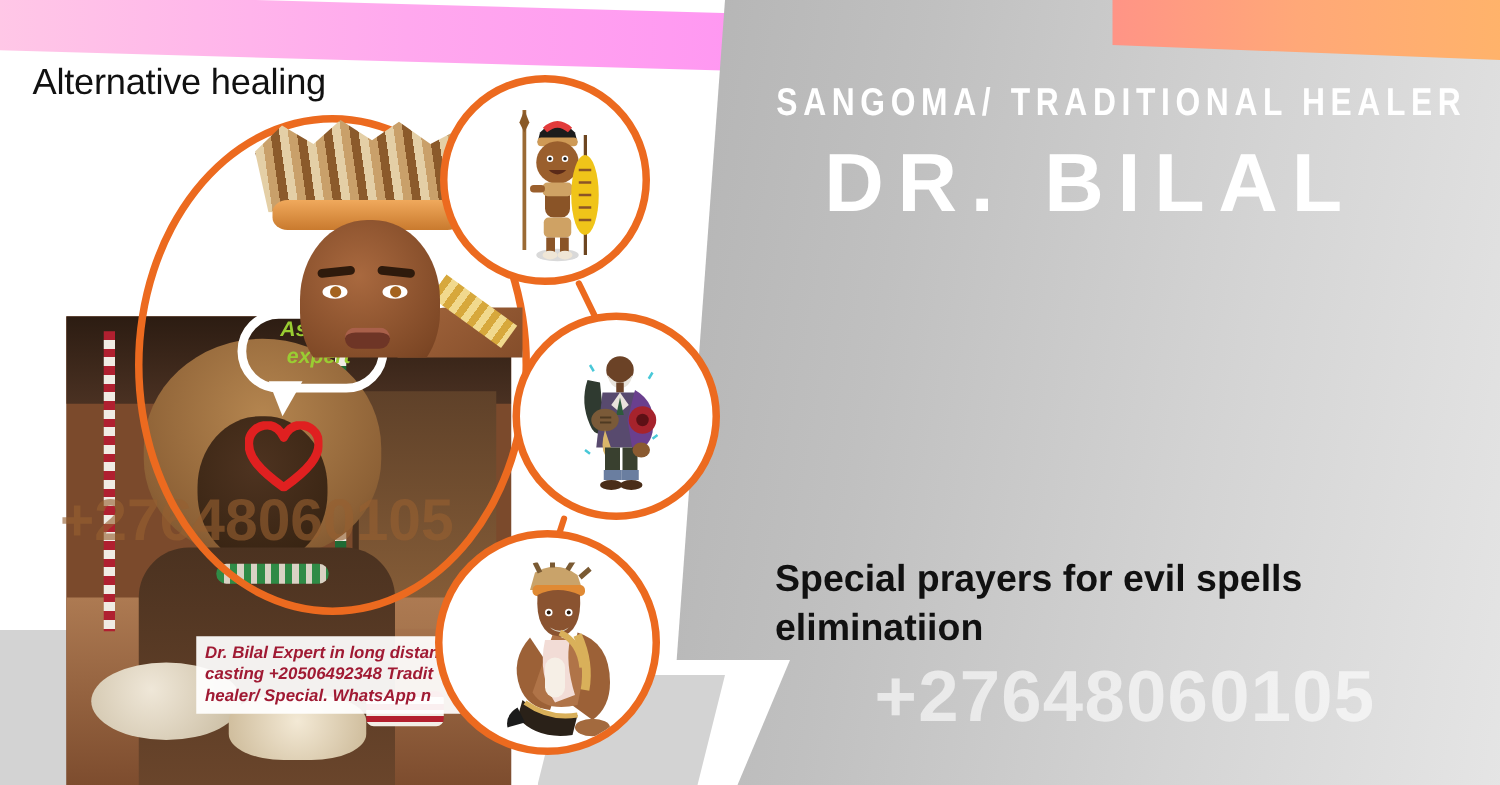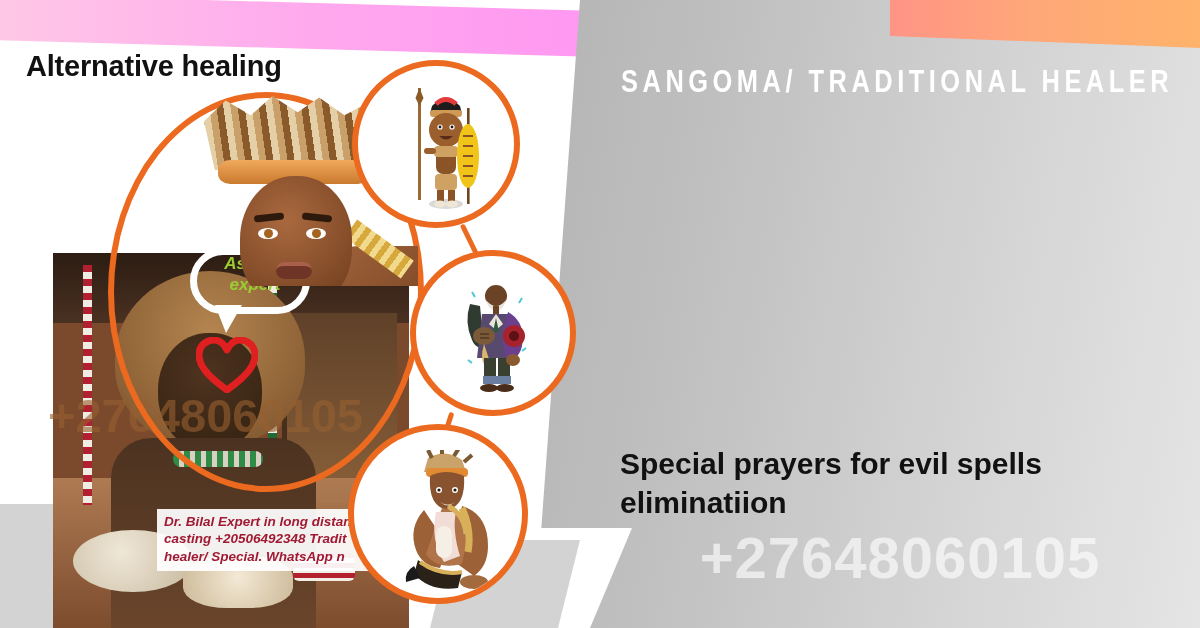--- a/index.html
+++ b/index.html
@@ -17,21 +17,21 @@
     background:linear-gradient(100deg,#b2b2b2 0%,#c0c0c0 30%,#d4d4d4 65%,#e6e6e6 100%);
     clip-path:polygon(80px 0, 720px 0, 720px 628px, 34px 628px);}
   
   .white-wedge{position:absolute;left:472px;bottom:0;width:160px;height:100px;background:#ffffff;
     clip-path:polygon(60px 0, 160px 0, 118px 100px, 0 100px);}
   .gray-chip{position:absolute;left:430px;bottom:0;width:160px;height:88px;
     background:#d3d3d3;clip-path:polygon(22px 0,150px 0,128px 88px,0 88px);}
   .gray-chip-left{position:absolute;left:0;bottom:0;width:54px;height:124px;background:#d3d3d3;}
 
   
-  .alt-healing{position:absolute;left:26px;top:50px;font-size:29px;font-weight:700;
+  .alt-healing{position:absolute;left:26px;top:50px;font-size:29px;font-weight:400;
     color:#111;letter-spacing:-.2px;}
 
   
   .photo{position:absolute;left:53px;top:253px;width:356px;height:375px;overflow:hidden;
     background:#7b4a2c;}
   .photo .bg{position:absolute;inset:0;
     background:
       radial-gradient(circle at 78% 18%, #6b4a33 0 30%, rgba(0,0,0,0) 31%),
       linear-gradient(#3a2418 0 20%, #8d6240 20% 38%, #b07a4e 38% 52%, #c08a5c 52% 70%, #a9apx 0),
       linear-gradient(180deg,#4a3022 0%,#6f4d33 18%,#9c7450 34%,#b98c60 48%,#b07b52 62%,#9d6c49 78%,#8a5e3f 100%);}
@@ -270,16 +270,17 @@
       <path d="M78 58 q10 22 6 44" fill="none" stroke="#d9b05a" stroke-width="7"></path>
       <path d="M64 56 q16 8 18 28" fill="none" stroke="#d9b05a" stroke-width="5"></path>
       <path d="M34 110 q18 16 44 12 l-4 16 q-28 4 -44 -14z" fill="#2a2118"></path>
       <path d="M36 112 q20 14 42 10" fill="none" stroke="#d9b05a" stroke-width="4"></path>
       <path d="M30 116 q-10 6 -8 16 l14 -4z" fill="#1b1b1b"></path>
       <ellipse cx="90" cy="132" rx="14" ry="7" fill="#a36a3e"></ellipse>
     </svg>
   </div>
 
   <div class="kicker">SANGOMA/ TRADITIONAL HEALER</div>
+  <div class="docname">DR. BILAL</div>
   <div class="blacktext">Special prayers for  evil spells eliminatiion</div>
   <div class="bigphone">+27648060105</div>
 
 </div>
 
 </body></html>

